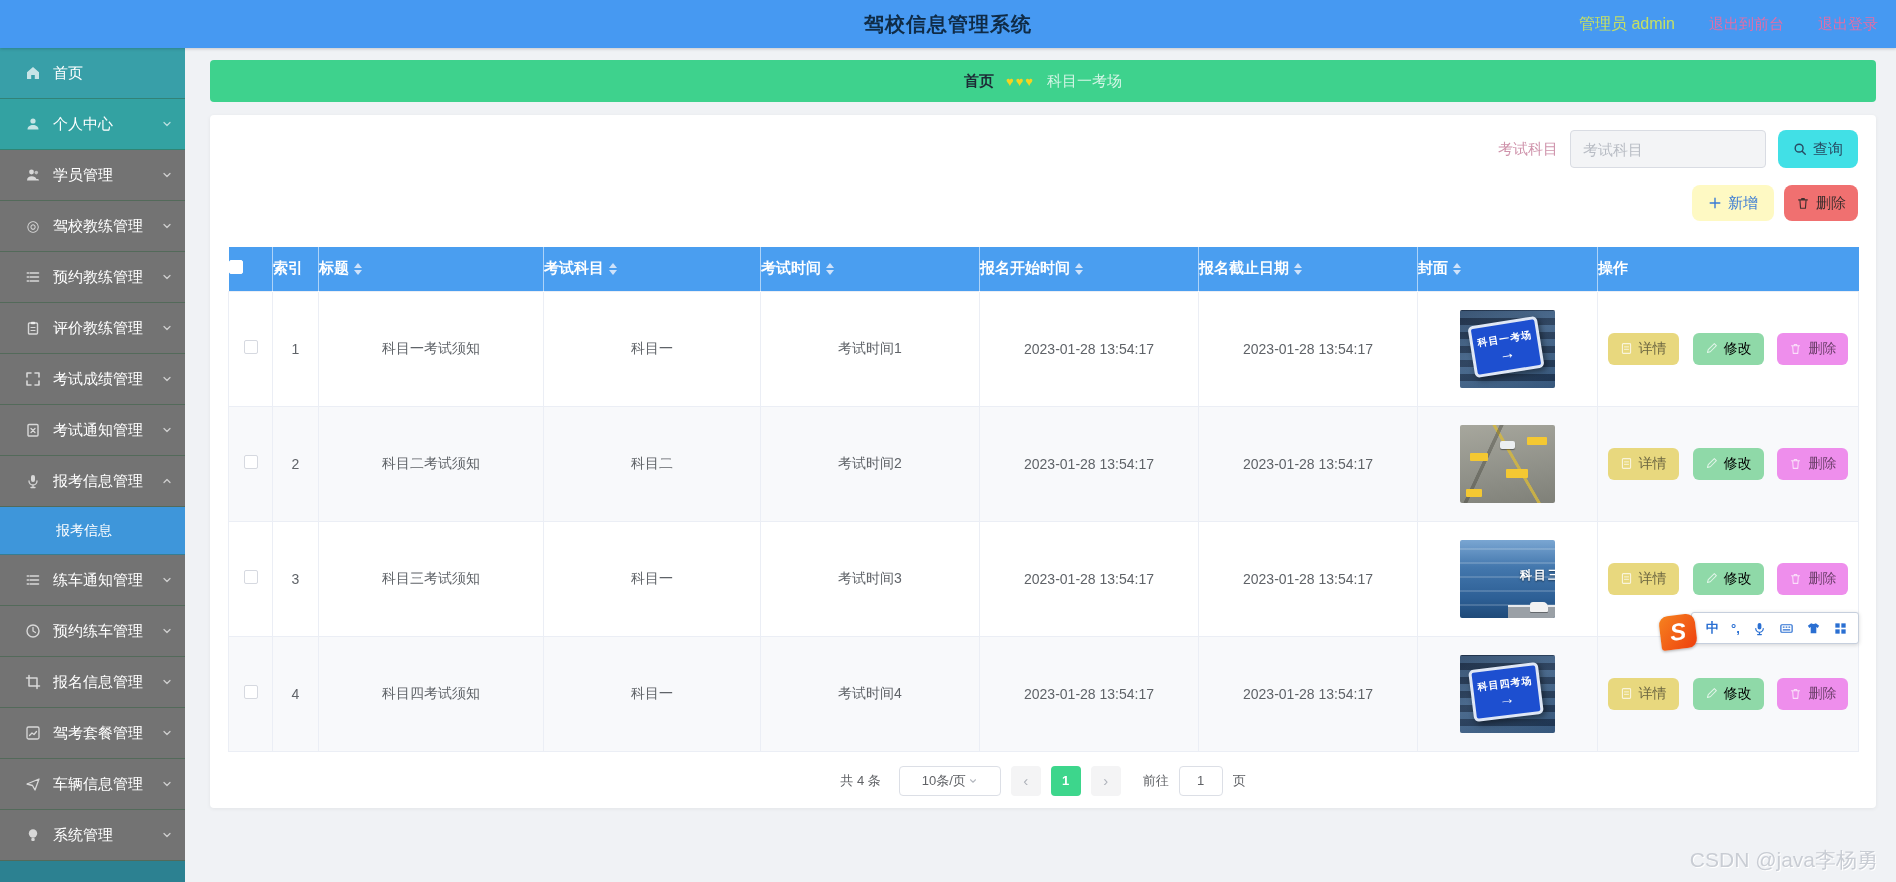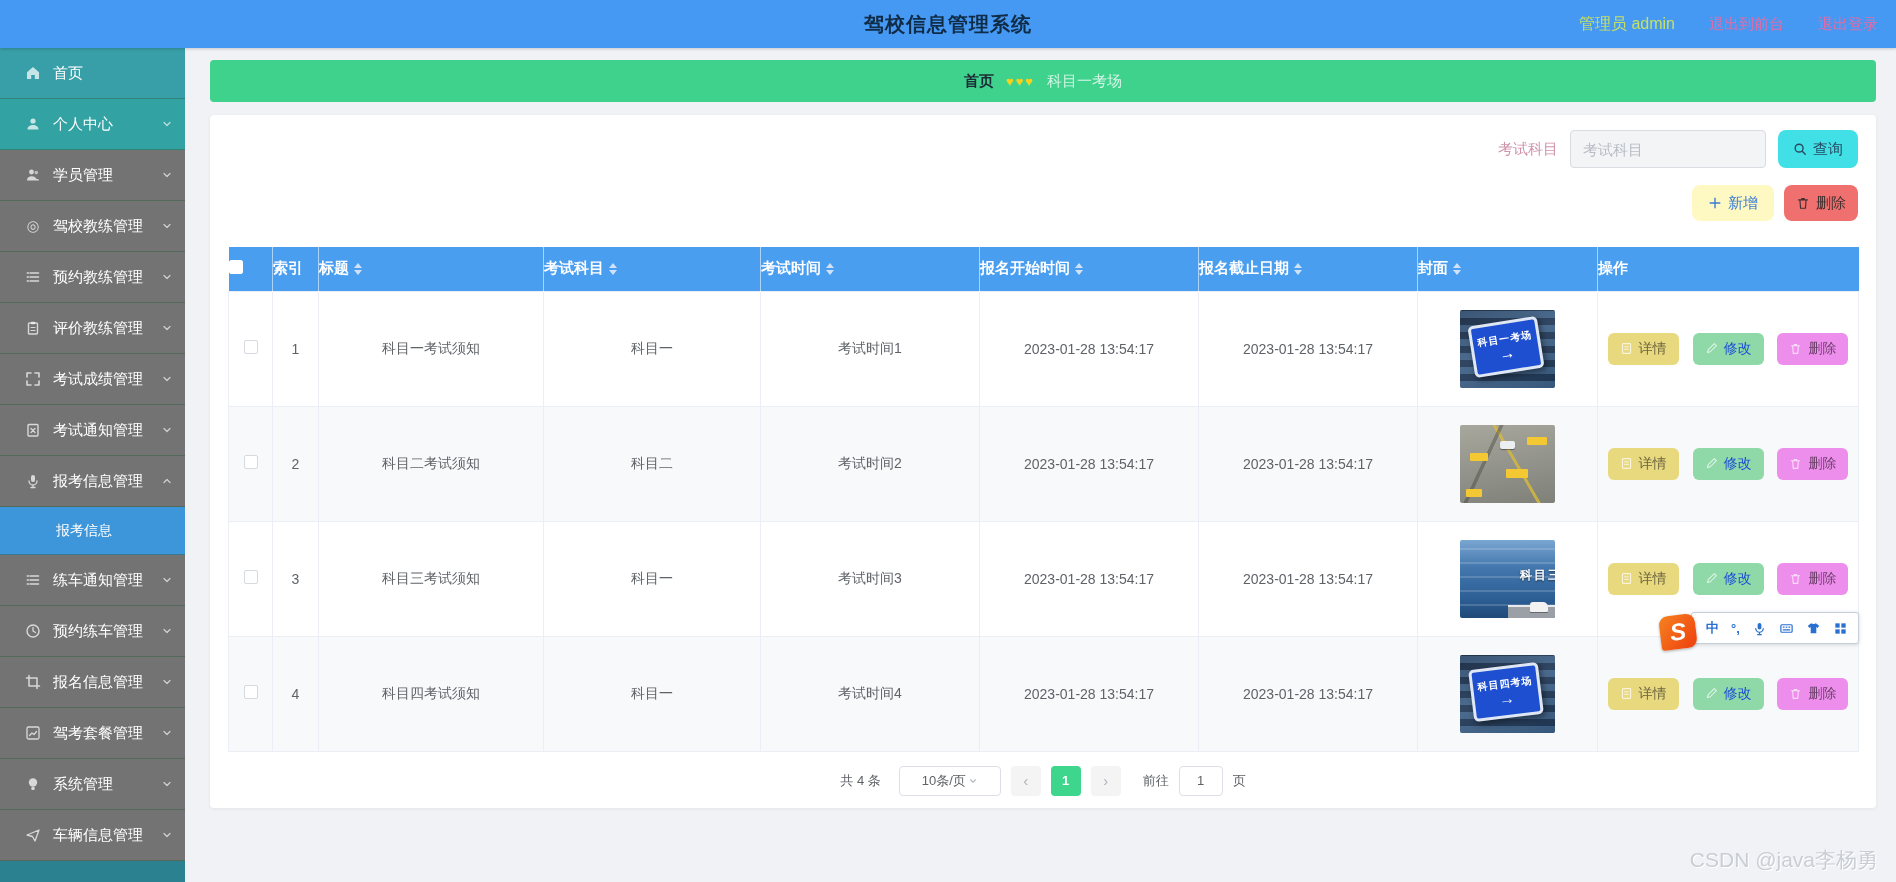--- a/index.html
+++ b/index.html
@@ -97,21 +97,21 @@
       font-size:12px; letter-spacing:2px; text-shadow:0 1px 2px rgba(0,0,0,.55); }
   .video-road { position:absolute; bottom:0; width:100%; height:13px; background:#9aa0a6;
       border-top:2px solid #e8eaed; }
   .video-car { position:absolute; right:7px; bottom:6px; width:18px; height:10px; background:#f2f2f2;
       border-radius:3px 5px 1px 1px; box-shadow:0 1px 0 rgba(0,0,0,.35); }
 
   
   .act-btn { padding:0 12px; height:32px; border-radius:6px; font-size:14px; margin:0 5px; }
   .act-btn svg { width:13px; height:13px; }
   .act-detail { background:#e8d87e; color:#6d6742; }
-  .act-edit { background:#8fd9a8; color:#1d4ed8; }
+  .act-edit { background:#8fd9a8; color:#000000; }
   .act-delete { background:#ee8eec; color:#6d3f6b; }
 
   
   .pager { display:flex; align-items:center; justify-content:center; margin-top:14px; gap:10px;
            color:#606266; font-size:13px; }
   .pager-total { margin-right:8px; }
   .pager-select { width:102px; height:30px; border:1px solid #dcdfe6; border-radius:4px; background:#fff;
                   display:flex; align-items:center; justify-content:center; gap:2px; cursor:pointer; color:#606266; }
   .pager-select svg { width:10px; height:10px; color:#b4b8bf; }
   .pg-btn { width:30px; height:30px; background:#f4f4f5; border-radius:4px; display:flex; align-items:center;
@@ -316,38 +316,38 @@
     <span>驾考套餐管理</span>
     <span class="si-chev">
         <svg viewBox="0 0 16 16" fill="none" stroke="currentColor" stroke-width="1.4" stroke-linecap="round" stroke-linejoin="round">
           <path d="M4 6l4 4 4-4" stroke-width="1.7"></path>
         </svg>
       </span>
   </div>
   <div class="side-item">
     <span class="si-icon">
         <svg viewBox="0 0 16 16" fill="none" stroke="currentColor" stroke-width="1.4" stroke-linecap="round" stroke-linejoin="round">
+          <path d="M2 8l12-5-4 11-2.5-4.5L2 8z" stroke-width="1.3"></path>
+        </svg>
+      </span>
+    <span>车辆信息管理</span>
+    <span class="si-chev">
+        <svg viewBox="0 0 16 16" fill="none" stroke="currentColor" stroke-width="1.4" stroke-linecap="round" stroke-linejoin="round">
+          <path d="M4 6l4 4 4-4" stroke-width="1.7"></path>
+        </svg>
+      </span>
+  </div>
+  <div class="side-item">
+    <span class="si-icon">
+        <svg viewBox="0 0 16 16" fill="none" stroke="currentColor" stroke-width="1.4" stroke-linecap="round" stroke-linejoin="round">
           <circle cx="8" cy="6.5" r="4.2" fill="currentColor" stroke="none"></circle>
           <rect x="6.3" y="11" width="3.4" height="3" rx="1" fill="currentColor" stroke="none"></rect>
         </svg>
       </span>
     <span>系统管理</span>
-    <span class="si-chev">
-        <svg viewBox="0 0 16 16" fill="none" stroke="currentColor" stroke-width="1.4" stroke-linecap="round" stroke-linejoin="round">
-          <path d="M4 6l4 4 4-4" stroke-width="1.7"></path>
-        </svg>
-      </span>
-  </div>
-  <div class="side-item">
-    <span class="si-icon">
-        <svg viewBox="0 0 16 16" fill="none" stroke="currentColor" stroke-width="1.4" stroke-linecap="round" stroke-linejoin="round">
-          <path d="M2 8l12-5-4 11-2.5-4.5L2 8z" stroke-width="1.3"></path>
-        </svg>
-      </span>
-    <span>车辆信息管理</span>
     <span class="si-chev">
         <svg viewBox="0 0 16 16" fill="none" stroke="currentColor" stroke-width="1.4" stroke-linecap="round" stroke-linejoin="round">
           <path d="M4 6l4 4 4-4" stroke-width="1.7"></path>
         </svg>
       </span>
   </div>
   <div class="side-fill"></div>
 </div>
 
 <div class="crumbbar">

